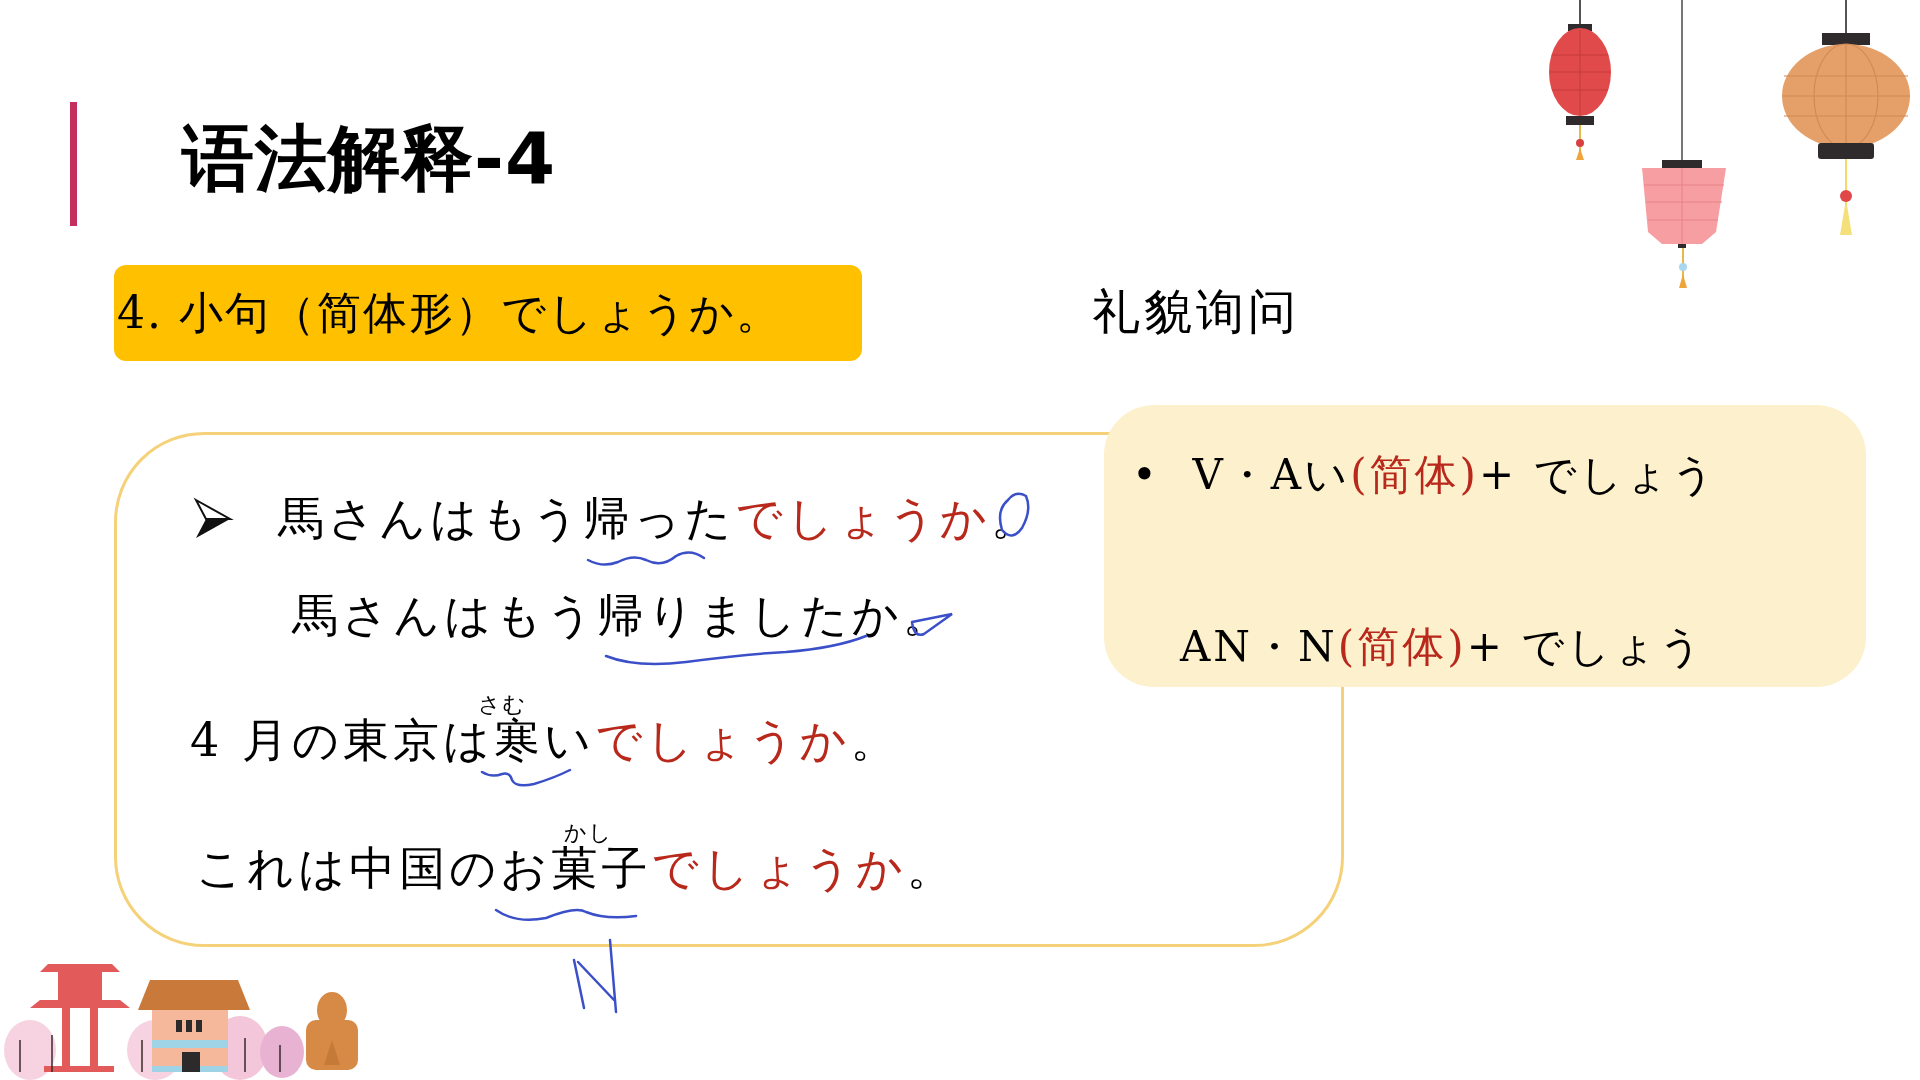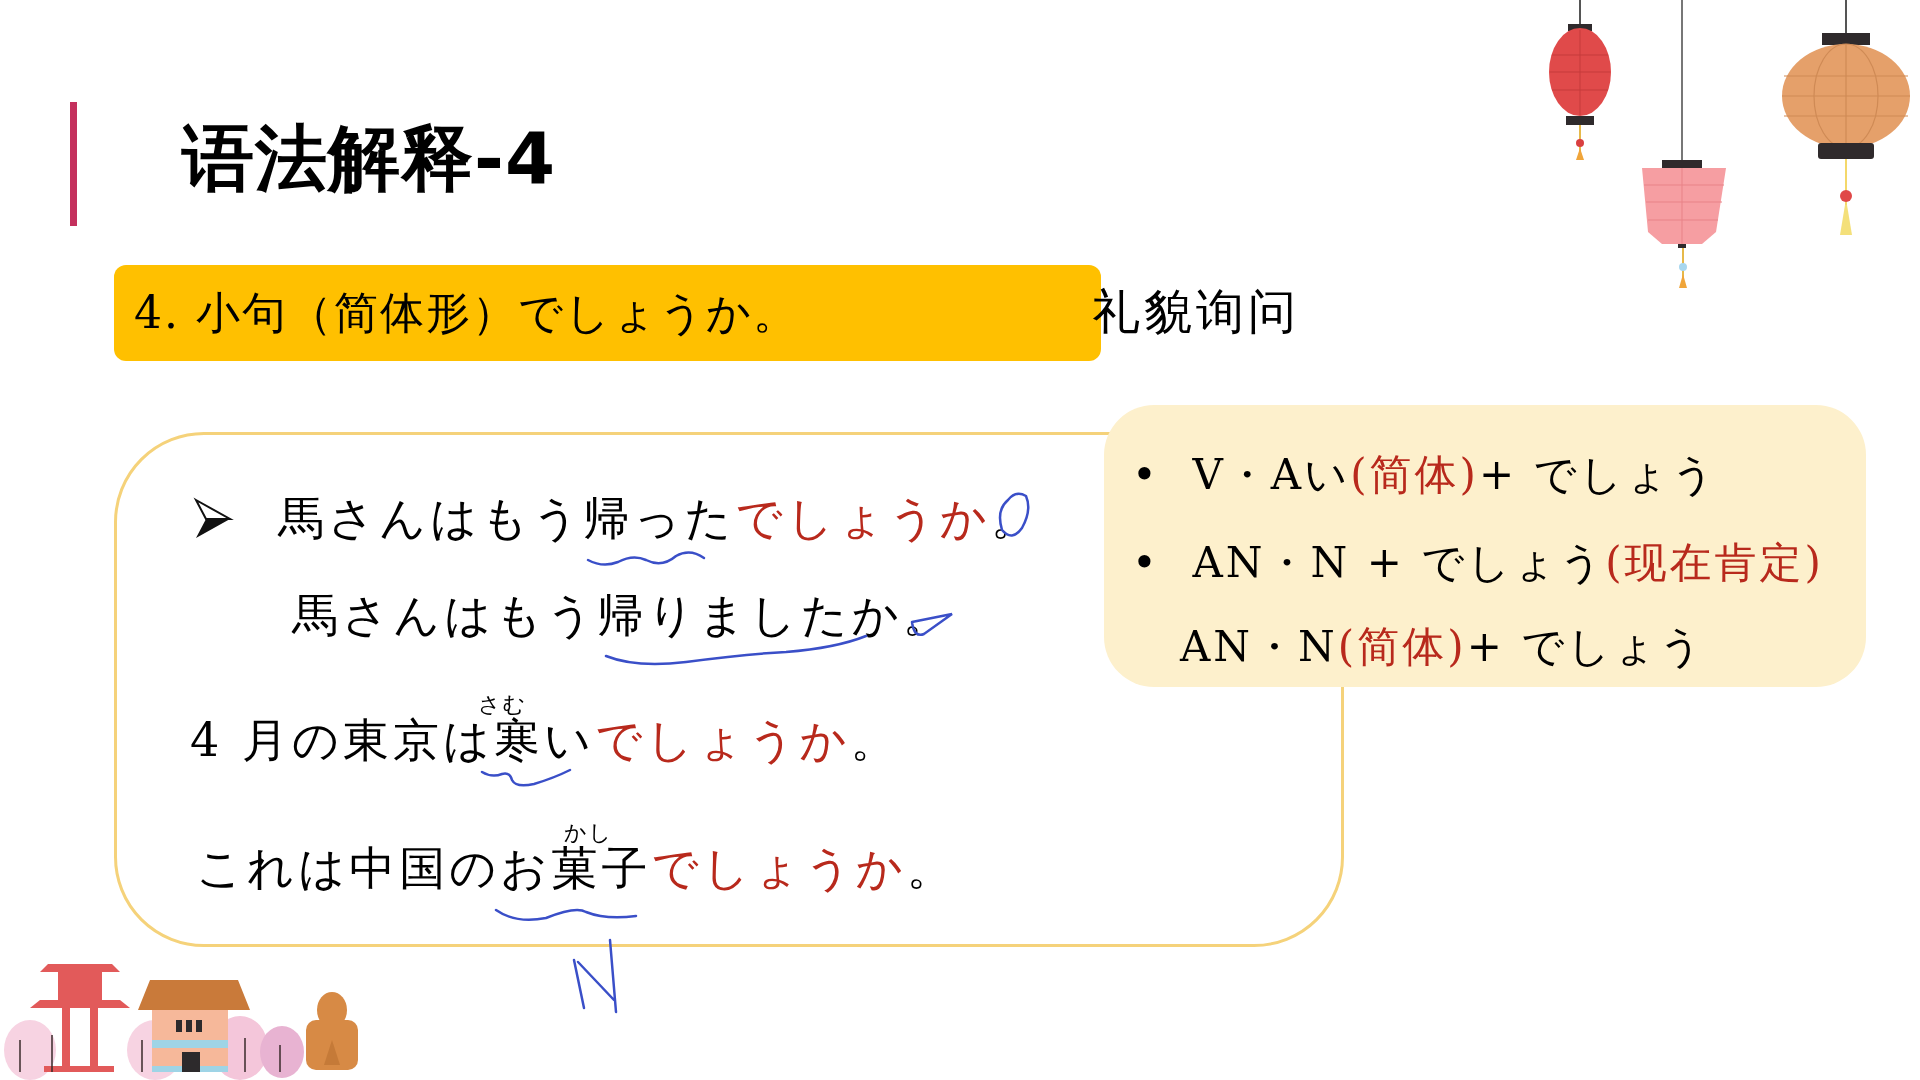--- a/index.html
+++ b/index.html
@@ -2,22 +2,22 @@
 <html><head>
 <meta charset="utf-8">
 <style>
   html, body { margin:0; padding:0; }
   body { width:1920px; height:1080px; position:relative; overflow:hidden; background:#ffffff;
          font-family:"DejaVu Serif", "Liberation Serif", serif; color:#111; }
   .abs { position:absolute; }
   .accent-bar { left:70px; top:102px; width:7px; height:124px; background:#c4305d; }
   .title { left:146px; top:108px; font-family:"DejaVu Sans","Liberation Sans",sans-serif; font-weight:bold;
            font-size:72px; letter-spacing:1px; line-height:100px; color:#000;margin-left:36px; }
-  .topic-box { left:114px; top:265px; width:987px; height:96px; background:#ffc000; border-radius:12px;
-               display:flex; align-items:center; padding-left:20px; box-sizing:border-box; }
+  .topic-box { left:114px; top:265px; width:748px; height:96px; background:#ffc000; border-radius:12px;
+               display:flex; align-items:center; padding-left:3px; box-sizing:border-box; }
   .topic-text { font-size:44px; color:#000; letter-spacing:2px; white-space:nowrap; }
   .side-note { left:1092px; top:280px; font-size:48px; letter-spacing:4px; color:#000; white-space:nowrap; }
   .example-box { left:114px; top:432px; width:1230px; height:515px; border:3px solid #f5d27a;
                  border-radius:90px; box-sizing:border-box; background:#fff; }
   .rule-box { left:1104px; top:405px; width:762px; height:282px; background:#fdf0cc; border-radius:50px; }
   .rule-line { position:absolute; font-size:42px; white-space:nowrap; letter-spacing:3px; color:#000;text-align:right; }
   .red { color:#b8291c; }
   .ex-line { position:absolute; font-size:46px; white-space:nowrap; color:#000; letter-spacing:4px; }
   .ruby { position:absolute; font-size:22px; color:#000; letter-spacing:2px; white-space:nowrap;
           font-family:"DejaVu Sans","Liberation Sans",sans-serif; }
@@ -116,23 +116,20 @@
     <path d="M482,772 q10,6 20,2 q8,-2 10,6 q4,8 22,4 q20,-6 36,-14"></path>
     <path d="M496,910 q20,14 50,8 q30,-12 40,-6 q20,8 50,4"></path>
     <path d="M574,960 l10,48 M578,962 l36,38 M610,940 l6,72"></path>
   </g>
 </svg>
 
 <div class="abs rule-box">
   <div class="rule-line" style="left:28px; top:42px;">
     <span>•</span>&nbsp;&nbsp;<span>V・Aい</span><span class="red">(简体)</span><span>+ でしょう</span>
   </div>
-  <div class="rule-line" style="left:28px; top:130px;">
-    <span>•</span>&nbsp;&nbsp;<span>AN・N + でしょう</span><span class="red">(现在肯定)</span>
-  </div>
   <div class="rule-line" style="left:76px; top:214px;">
     <span>AN・N</span><span class="red">(简体)</span><span>+ でしょう</span>
   </div>
 </div>
 
 <svg class="abs scenery" viewBox="0 0 400 140">
   <ellipse cx="30" cy="110" rx="26" ry="30" fill="#f7d3e2"></ellipse>
   <ellipse cx="155" cy="110" rx="28" ry="30" fill="#f7d3e2"></ellipse>
   <ellipse cx="240" cy="108" rx="28" ry="32" fill="#f4c6da"></ellipse>
   <ellipse cx="282" cy="112" rx="22" ry="26" fill="#e8b3d2"></ellipse>

